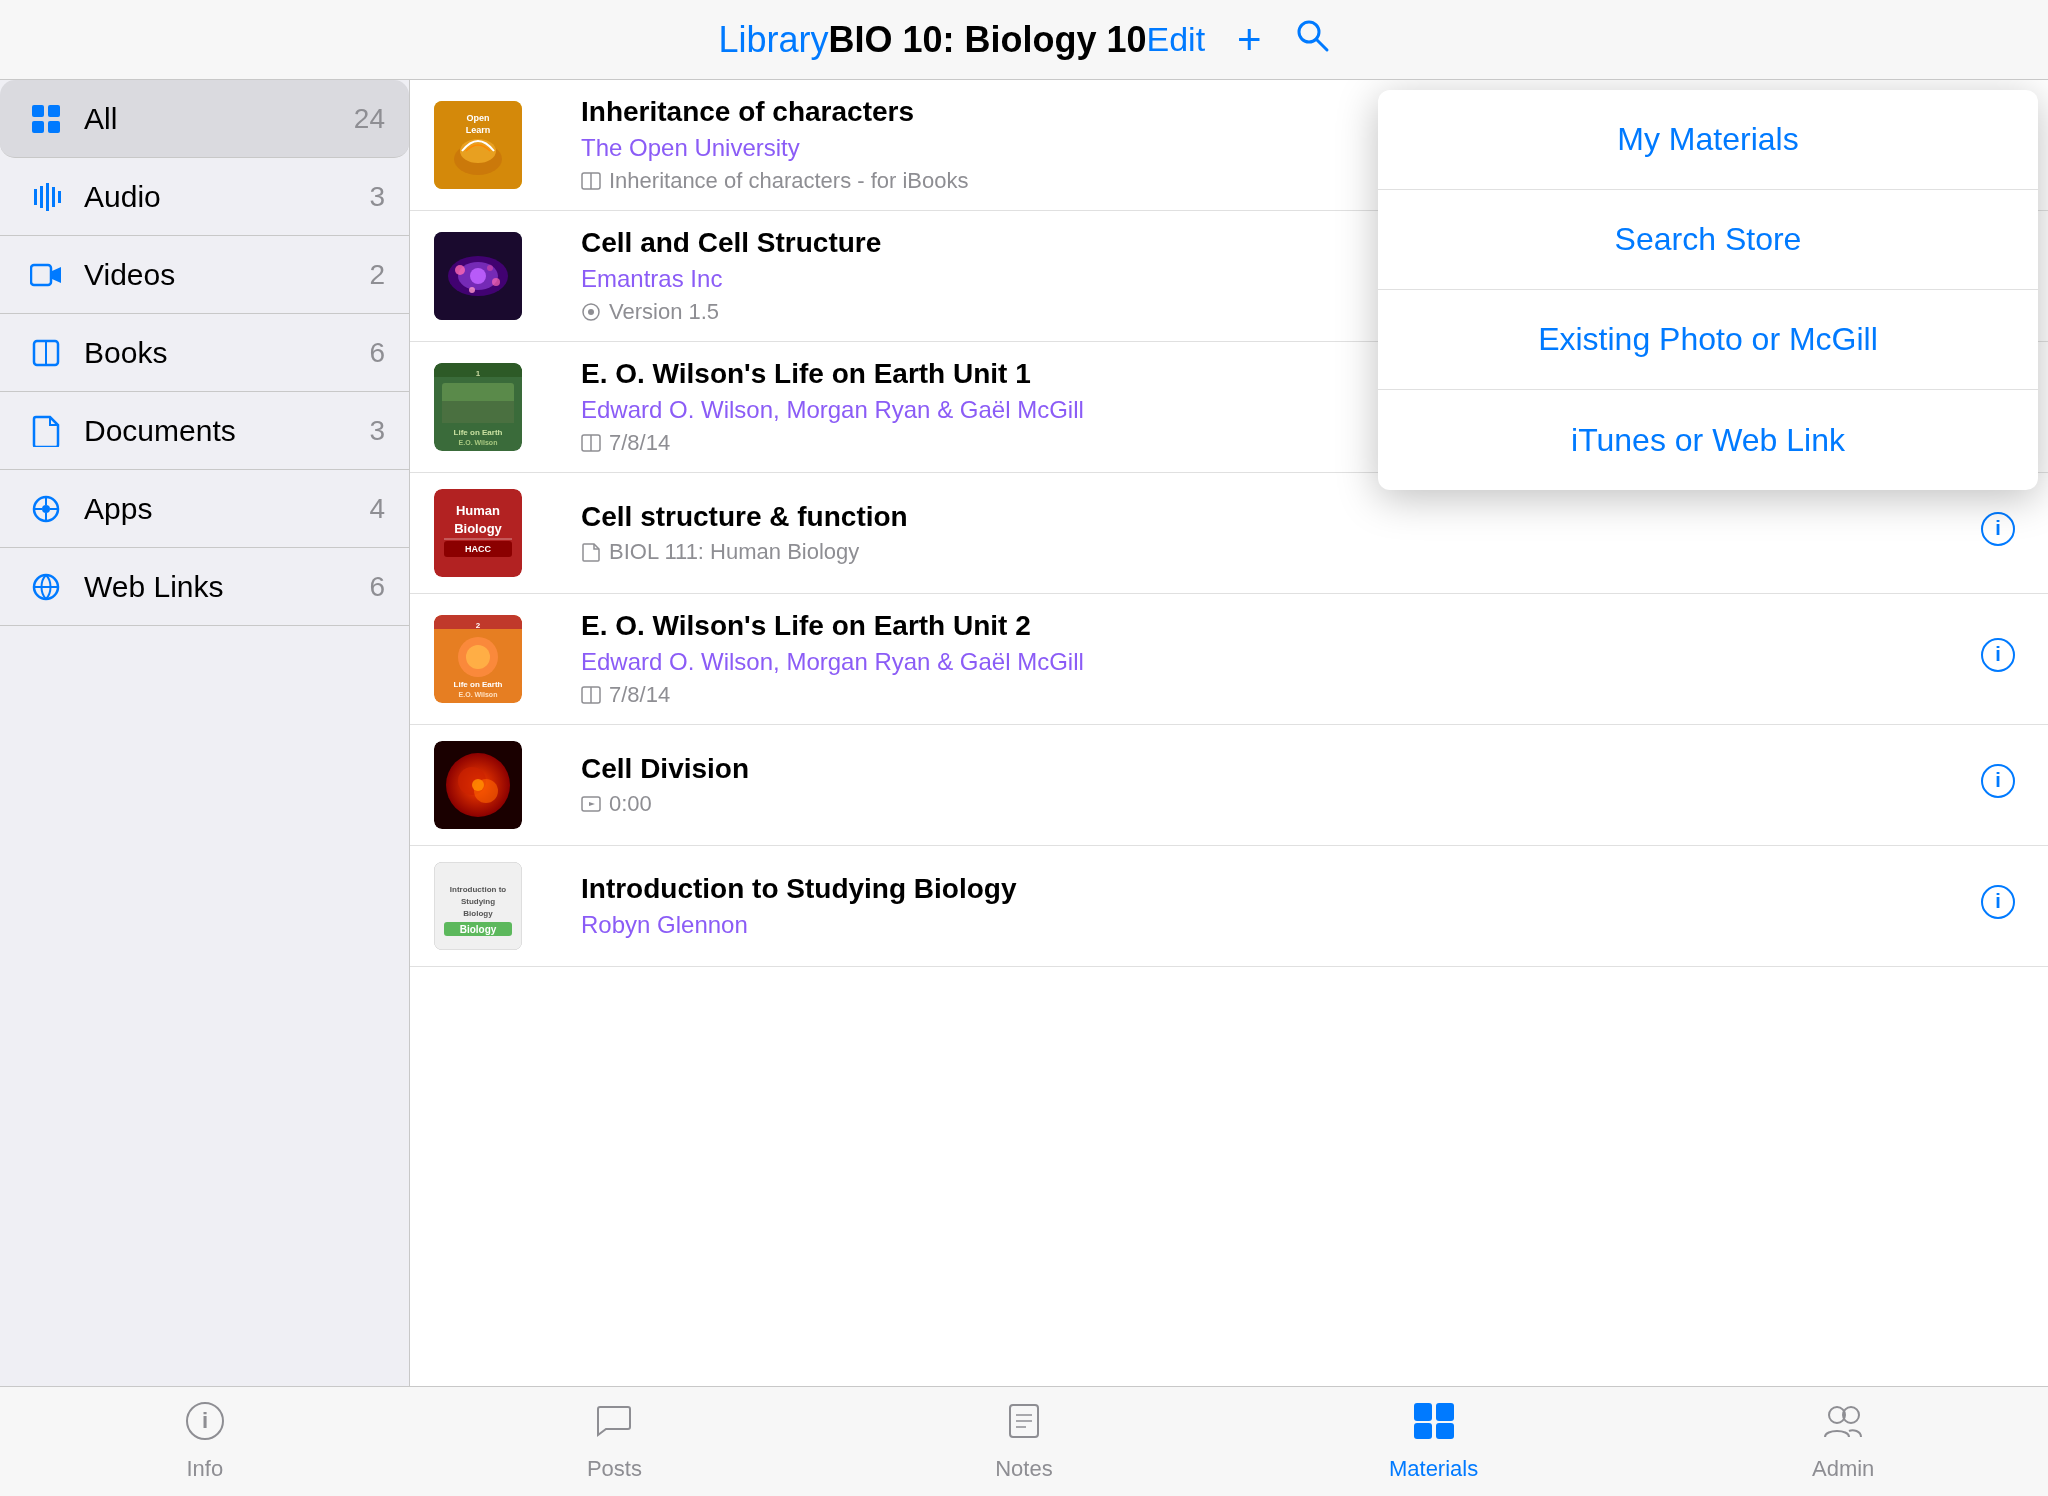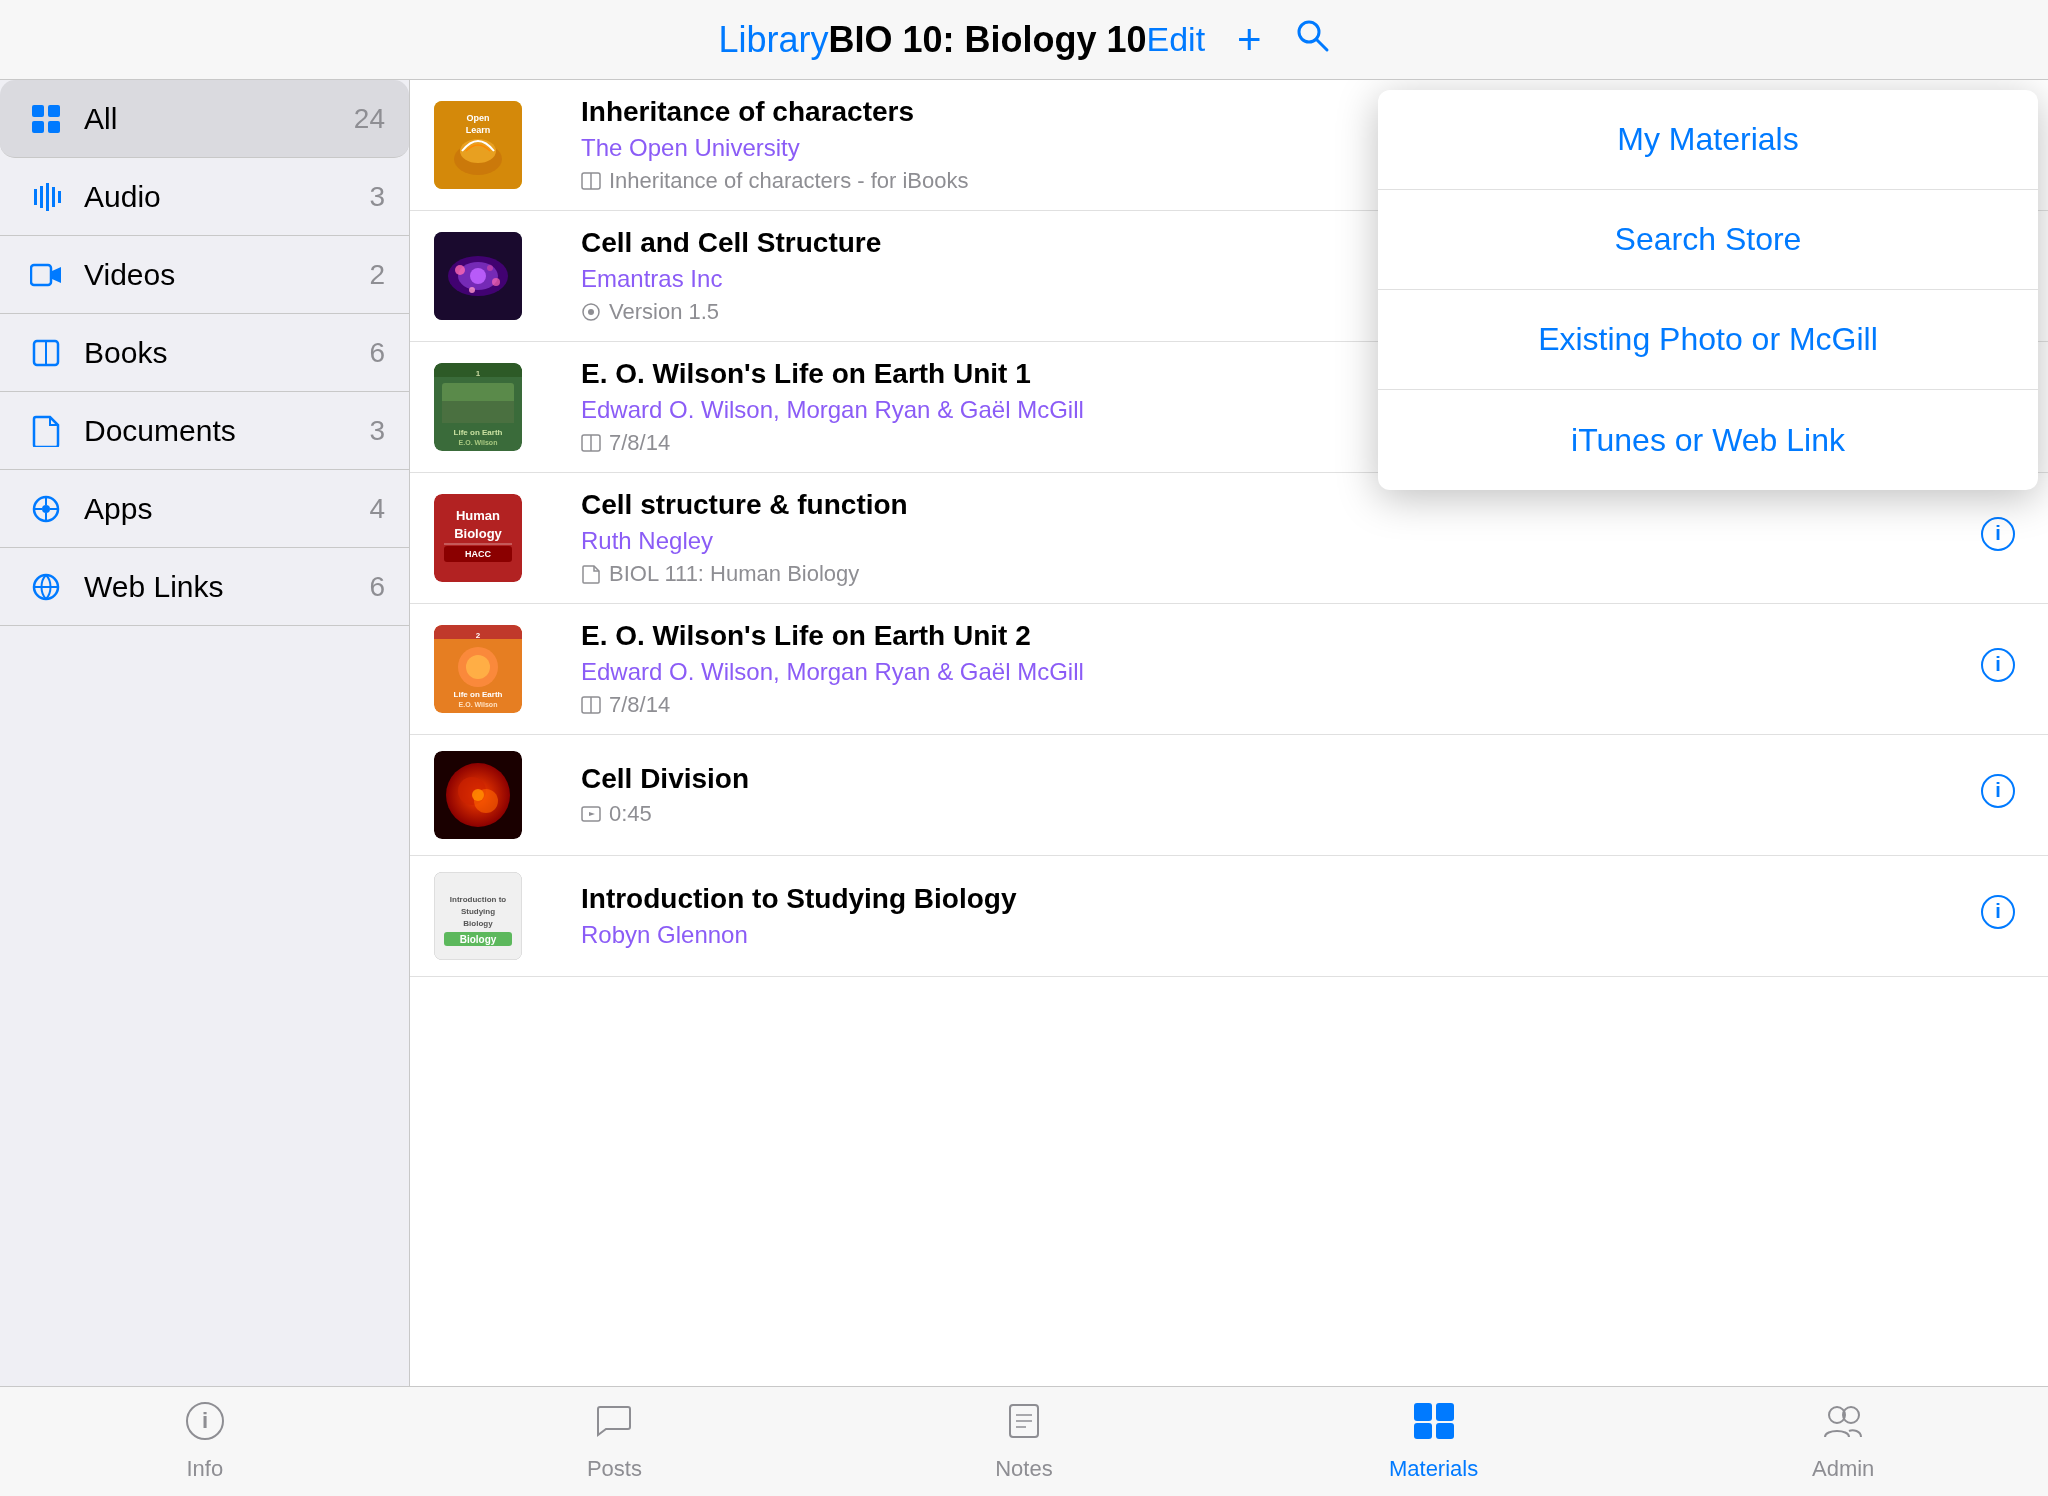--- a/index.html
+++ b/index.html
@@ -446,21 +446,20 @@
           <rect width="88" height="88" rx="8" fill="#b22222"></rect>
           <text x="44" y="26" text-anchor="middle" fill="#fff" font-size="13" font-weight="bold">Human</text>
           <text x="44" y="44" text-anchor="middle" fill="#fff" font-size="13" font-weight="bold">Biology</text>
           <rect x="10" y="52" width="68" height="16" rx="3" fill="#8b0000"></rect>
           <text x="44" y="63" text-anchor="middle" fill="#fff" font-size="9">HACC</text>
           <line x1="10" y1="50" x2="78" y2="50" stroke="#fff" stroke-width="1" opacity="0.5"></line>
         </svg>
       </div>
       <div class="list-item-info">
         <span class="list-item-title">Cell structure &amp; function</span>
-        <span class="list-item-subtitle">Ruth Negley</span>
         <span class="list-item-meta">
           <svg width="20" height="20" viewBox="0 0 20 20">
               <path d="M3 2h10l5 5v11a1 1 0 0 1-1 1H3a1 1 0 0 1-1-1V3a1 1 0 0 1 1-1z" fill="none" stroke="#8e8e93" stroke-width="1.5"></path>
               <polyline points="13,2 13,7 18,7" fill="none" stroke="#8e8e93" stroke-width="1.5"></polyline>
             </svg>
           <span>BIOL 111: Human Biology</span>
         </span>
       </div>
       <span class="info-btn">
         <svg width="36" height="36" viewBox="0 0 36 36">
@@ -516,21 +515,21 @@
           <circle cx="44" cy="44" r="6" fill="#ff8800" opacity="0.9"></circle>
         </svg>
       </div>
       <div class="list-item-info">
         <span class="list-item-title">Cell Division</span>
         <span class="list-item-meta">
           <svg width="20" height="20" viewBox="0 0 20 20">
               <rect x="1" y="3" width="18" height="14" rx="2" fill="none" stroke="#8e8e93" stroke-width="1.5"></rect>
               <polygon points="8,8 14,10 8,12" fill="#8e8e93"></polygon>
             </svg>
-          <span>0:45</span>
+          <span>0:00</span>
         </span>
       </div>
       <span class="info-btn">
         <svg width="36" height="36" viewBox="0 0 36 36">
             <circle cx="18" cy="18" r="16" fill="none" stroke="#007aff" stroke-width="2"></circle>
             <text x="18" y="24" text-anchor="middle" fill="#007aff" font-size="20" font-weight="bold">i</text>
           </svg>
       </span>
     </div>
 

